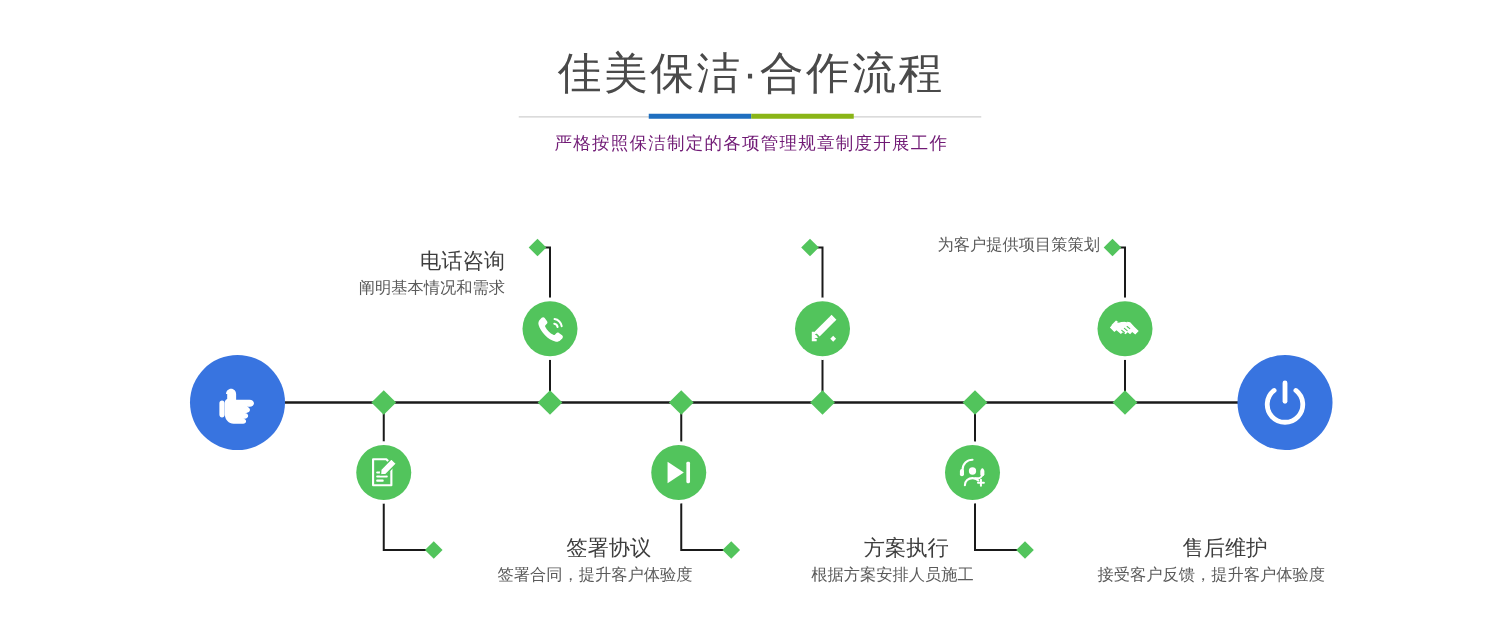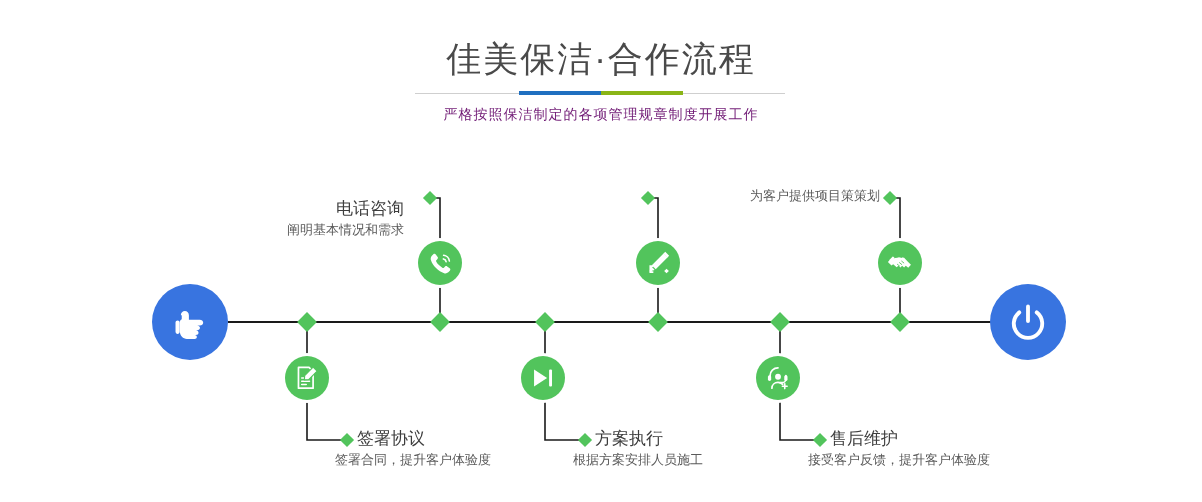--- a/index.html
+++ b/index.html
@@ -49,21 +49,21 @@
     display:flex;align-items:center;justify-content:center;
     box-shadow:0 0 0 3px #ffffff;
   }
   .node svg{display:block;}
 
   
   .lbl{position:absolute;white-space:nowrap;}
   .lbl .t{font-size:17px;color:#3d3d3d;line-height:22px;}
   .lbl .d{font-size:13px;color:#5a5a5a;line-height:20px;}
   .lbl.up{text-align:right;}
-  .lbl.down{text-align:left;}
+  .lbl.down{text-align:center;}
 </style>
 </head>
 <body>
 
 <div id="stage">
 
   <div class="hdr">
     <div class="hdr-title">佳美保洁·合作流程</div>
   </div>
   <div class="hdr-rule"></div>

